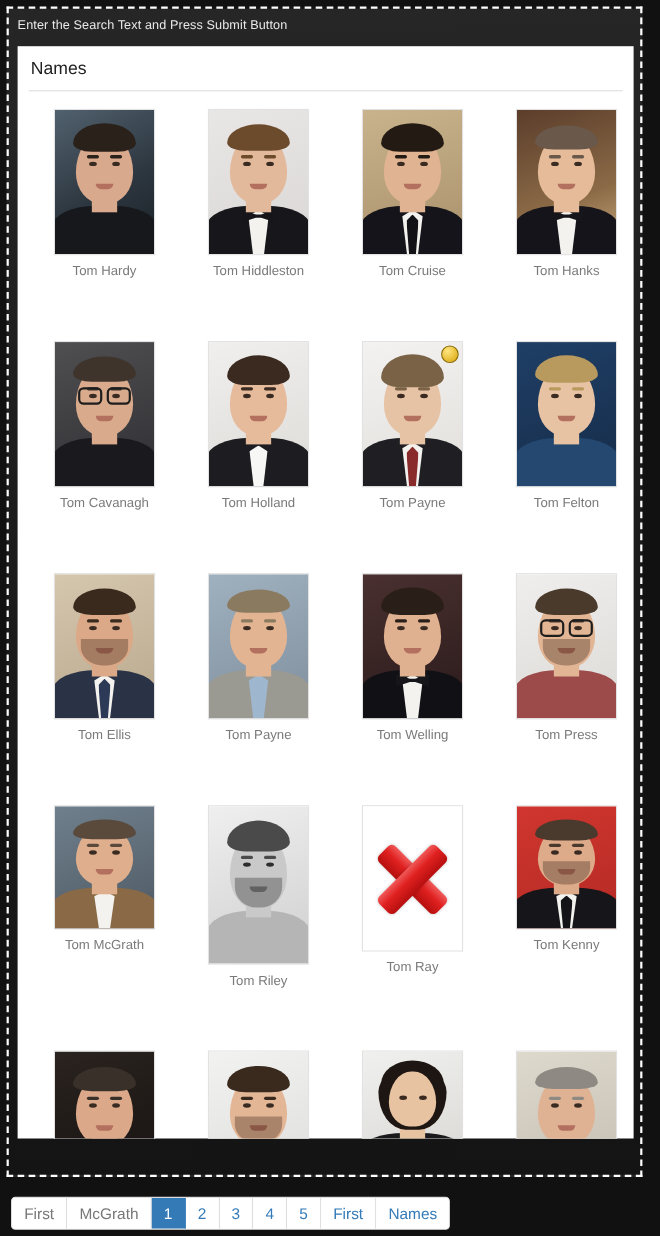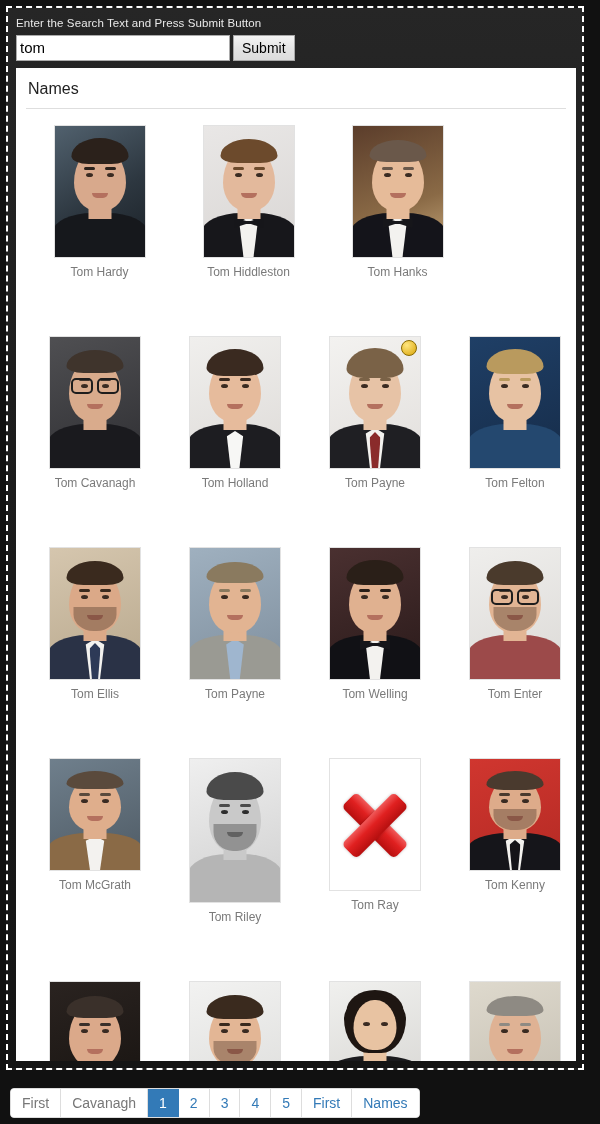--- a/index.html
+++ b/index.html
@@ -249,24 +249,20 @@
   .broken-x i:first-child { transform: rotate(45deg); }
   .broken-x i:last-child  { transform: rotate(-45deg); }
 </style>
 </head>
 <body>
 
 <div id="app-frame">
 
   <div id="search-area">
     <div id="search-label">Enter the Search Text and Press Submit Button</div>
-    <div id="search-row">
-      <input id="search-input" type="text" value="tom" style="">
-      <button id="submit-button">Submit</button>
-    </div>
   </div>
 
   <div id="results-panel">
     <div id="results-header">Names</div>
     <div id="results-grid">
         <div class="grid-row">
           <div class="grid-cell">
             <div class="thumb" style="width: 92px; height: 133px;">
               <div class="face">
                 <div class="bg" style="background:linear-gradient(150deg,#51616e 0%,#2d3740 55%,#1a2026 100%)"></div>
@@ -298,20 +294,39 @@
                 <div class="eye" style="left:31px;top:47px"></div>
                 <div class="eye" style="left:52px;top:47px"></div>
                 <div class="mouth" style="top:67px;width:16px;height:5px;background:#b4705e"></div>
               </div>
             </div>
             <div class="person-name">Tom Hiddleston</div>
           </div>
           <div class="grid-cell">
             <div class="thumb" style="width: 92px; height: 133px;">
               <div class="face">
+                <div class="bg" style="background:linear-gradient(165deg,#c8b38d 0%,#a8906a 100%)"></div>
+                <div class="torso" style="width:94px;height:44px;background:#14141a"></div>
+                <div class="shirt" style="width:42px;height:40px"></div>
+                <div class="tie" style="height:36px;background:#121216"></div>
+                <div style="position:absolute;left:50%;transform:translateX(-50%);top:73px;width:23px;height:20px;background:#e0b392"></div>
+                <div class="head" style="top:21px;width:52px;height:64px;background:#e0b392"></div>
+                <div class="hair" style="top:12px;width:57px;height:26px;background:#241a14"></div>
+                <div class="brow" style="left:29px;top:41px;background:#241a14"></div>
+                <div class="brow" style="left:50px;top:41px;background:#241a14"></div>
+                <div class="eye" style="left:31px;top:47px"></div>
+                <div class="eye" style="left:52px;top:47px"></div>
+                <div class="mouth" style="top:67px;width:16px;height:5px;background:#b4705e"></div>
+              </div>
+            </div>
+            <div class="person-name">Tom Cruise</div>
+          </div>
+          <div class="grid-cell">
+            <div class="thumb" style="width: 92px; height: 133px;">
+              <div class="face">
                 <div class="bg" style="background:linear-gradient(160deg,#5b3d2b 0%,#8a6a46 60%,#c9ab7e 100%)"></div>
                 <div class="torso" style="width:94px;height:44px;background:#14141a"></div>
                 <div class="shirt" style="width:42px;height:40px"></div>
                 <div class="bowtie" style="top:91px"></div>
                 <div style="position:absolute;left:50%;transform:translateX(-50%);top:73px;width:23px;height:20px;background:#e6bb99"></div>
                 <div class="head" style="top:21px;width:52px;height:64px;background:#e6bb99"></div>
                 <div class="hair" style="top:14px;width:57px;height:22px;background:#6a584a"></div>
                 <div class="brow" style="left:29px;top:41px;background:#6a584a"></div>
                 <div class="brow" style="left:50px;top:41px;background:#6a584a"></div>
                 <div class="eye" style="left:31px;top:47px"></div>
@@ -467,21 +482,21 @@
                 <div class="hair" style="top:13px;width:57px;height:24px;background:#4a3a2c"></div>
                 <div class="brow" style="left:29px;top:41px;background:#4a3a2c"></div>
                 <div class="brow" style="left:50px;top:41px;background:#4a3a2c"></div>
                 <div class="eye" style="left:31px;top:47px"></div>
                 <div class="eye" style="left:52px;top:47px"></div>
                 <div class="mouth" style="top:67px;width:16px;height:5px;background:#b4705e"></div>
                 <div style="position:absolute;left:50%;transform:translateX(-50%);top:59px;width:43px;height:24px;background:rgba(60,40,28,.35);border-radius:0 0 46% 46% / 0 0 70% 70%"></div>
                 <div class="glasses" style="top:41px;width:48px"></div>
               </div>
             </div>
-            <div class="person-name">Tom Enter</div>
+            <div class="person-name">Tom Press</div>
           </div>
         </div>
         <div style="height: 57px;"></div>
         <div class="grid-row">
           <div class="grid-cell">
             <div class="thumb" style="width: 92px; height: 113px;">
               <div class="face">
                 <div class="bg" style="background:linear-gradient(160deg,#6f7f8c 0%,#4e5a64 100%)"></div>
                 <div class="torso" style="width:94px;height:37px;background:#8a6a46"></div>
                 <div class="shirt" style="width:42px;height:34px"></div>
@@ -615,21 +630,21 @@
             </div>
           </div>
         </div>
       </div>
   </div>
 
 </div>
 
 <div id="pagination">
   <a class="page-btn disabled">First</a>
-  <a class="page-btn disabled">Cavanagh</a>
+  <a class="page-btn disabled">McGrath</a>
   <a class="page-btn active">1</a>
   <a class="page-btn">2</a>
   <a class="page-btn">3</a>
   <a class="page-btn">4</a>
   <a class="page-btn">5</a>
   <a class="page-btn">First</a>
   <a class="page-btn">Names</a>
 </div>
 
 </body></html>

